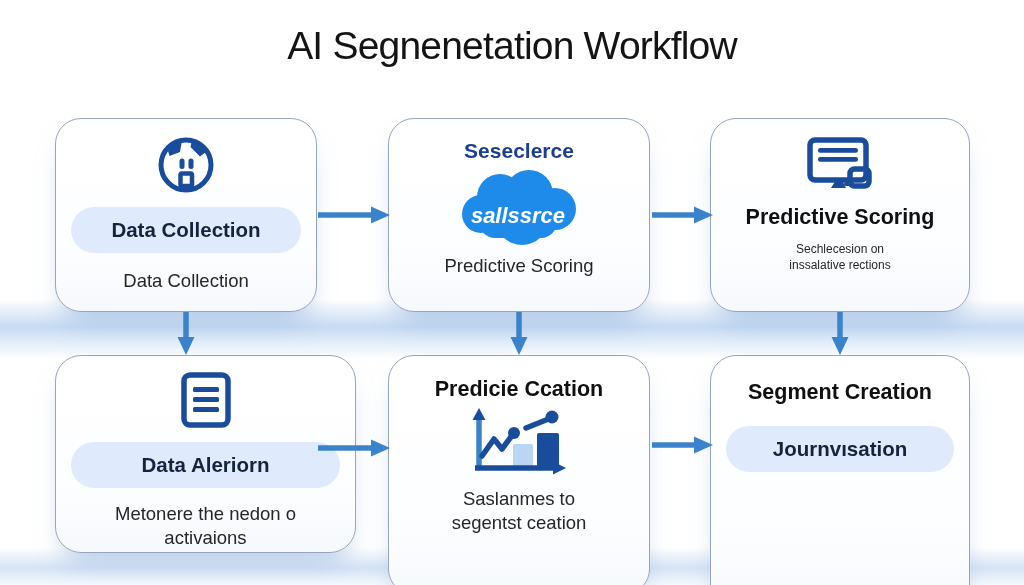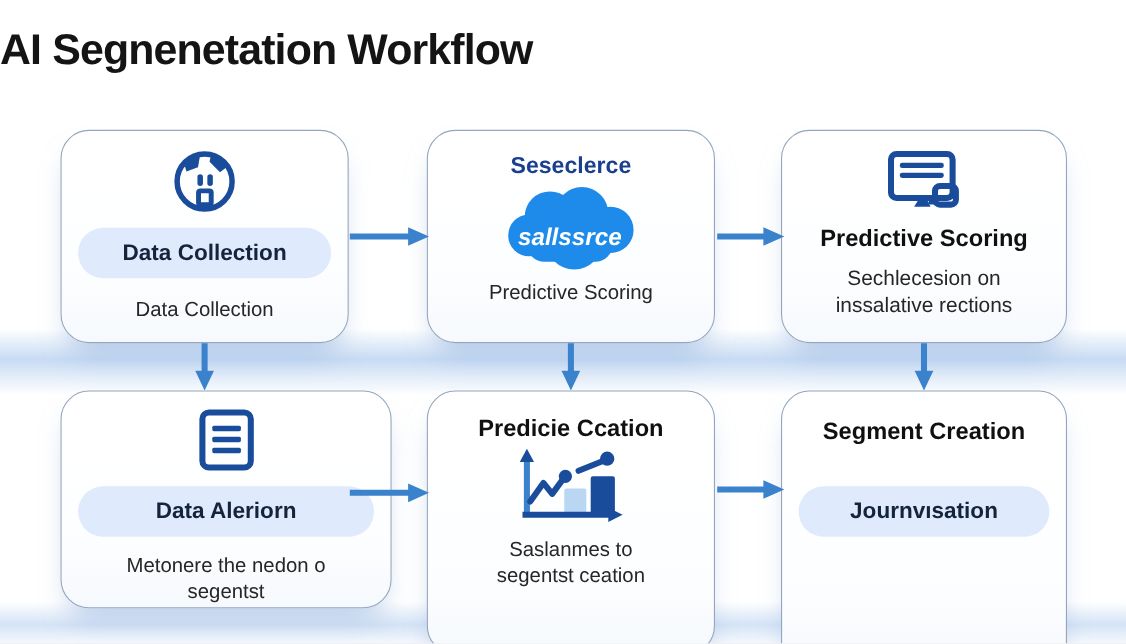--- a/index.html
+++ b/index.html
@@ -7,22 +7,22 @@
     position:relative;width:1024px;height:585px;overflow:hidden;
     background:#ffffff;
     font-family:"Liberation Sans",sans-serif;
   }
   .band{position:absolute;left:0;width:1024px;z-index:0;pointer-events:none;}
   .band-mid{top:299px;height:60px;
     background:linear-gradient(180deg,rgba(207,224,246,0) 0%,rgba(184,209,240,.78) 46%,rgba(207,224,246,0) 100%);}
   .band-bottom{top:547px;height:38px;
     background:linear-gradient(180deg,rgba(210,226,247,0) 0%,rgba(193,214,241,.68) 55%,rgba(224,235,250,.3) 100%);}
   .page-title{
-    position:absolute;left:0;top:24px;width:1024px;
-    font-size:39px;font-weight:700;letter-spacing:-0.8px;color:var(--title-text,#141414);z-index:1;
+    position:absolute;left:0;top:24px;width:1024px;text-align:center;
+    font-size:39px;font-weight:400;letter-spacing:-0.8px;color:var(--title-text,#141414);z-index:1;
   }
   .card{
     position:absolute;z-index:1;display:flex;flex-direction:column;align-items:center;
     background:linear-gradient(180deg,#ffffff 0%,#fdfeff 65%,#f6f9fd 100%);
     border:1.6px solid #94a6bd;border-radius:26px;
     box-shadow:0 16px 26px -10px rgba(124,160,214,.55);
     box-sizing:border-box;
   }
   #card1{left:55px;top:118px;width:262px;height:194px;}
   #card2{left:388px;top:118px;width:262px;height:194px;}
@@ -91,36 +91,36 @@
   <div class="card" id="card3">
     <svg width="70" height="58" viewBox="0 0 70 58" style="margin-top:17px">
       <rect x="5" y="4" width="56" height="40" rx="5" fill="#ffffff" class="ic-stroke" stroke-width="5.5"></rect>
       <rect class="ic-fill" x="13" y="12" width="40" height="4.8" rx="2.2"></rect>
       <rect class="ic-fill" x="13" y="21" width="40" height="4.8" rx="2.2"></rect>
       <path class="ic-fill" d="M31 44 L26 52 L41 52 L37 44 Z"></path>
       <rect class="ic-fill" x="39" y="46" width="9" height="4" rx="2"></rect>
       <rect x="45" y="33" width="19" height="17" rx="4.5" fill="#ffffff" class="ic-stroke" stroke-width="5.5"></rect>
     </svg>
     <div class="card-heading" style="margin-top:11px">Predictive Scoring</div>
-    <div class="card-body" style="margin-top:12px;font-size:19px">Sechlecesion on
+    <div class="card-body" style="margin-top:12px;font-size:12px">Sechlecesion on
 inssalative rections</div>
   </div>
 
   <div class="card" id="card4">
     <svg width="56" height="58" viewBox="0 0 56 58" style="margin-top:15px">
       <rect x="6" y="4" width="44" height="50" rx="6" fill="#ffffff" class="ic-stroke" stroke-width="5.5"></rect>
       <rect class="ic-fill" x="15" y="16" width="26" height="5" rx="1.5"></rect>
       <rect class="ic-fill" x="15" y="26" width="26" height="5" rx="1.5"></rect>
       <rect class="ic-fill" x="15" y="36" width="26" height="5" rx="1.5"></rect>
     </svg>
     <div class="pill" style="margin-top:13px">
       <span>Data Aleriorn</span>
     </div>
     <div class="card-body" style="margin-top:14px">Metonere the nedon o
-segentst</div>
+activaions</div>
   </div>
 
   <div class="card" id="card5">
     <div class="card-heading" style="margin-top:21px">Predicie Ccation</div>
     <svg width="108" height="74" viewBox="0 0 108 74" style="margin-top:4px">
       <rect x="48" y="38" width="20" height="24" rx="2" fill="#b9d6f3"></rect>
       <rect class="ic-fill" x="72" y="27" width="22" height="35" rx="2"></rect>
       <line class="arrow-stroke ic-stroke" x1="14" y1="64" x2="14" y2="10" stroke-width="5.5"></line>
       <polygon class="ic-fill" points="14,2 7.5,14 20.5,14"></polygon>
       <line class="ic-stroke" x1="10" y1="62" x2="90" y2="62" stroke-width="5.5"></line>
@@ -129,21 +129,21 @@
       <circle class="ic-fill" cx="49" cy="27" r="6"></circle>
       <line class="ic-stroke" x1="61" y1="22" x2="86" y2="12" stroke-width="5.5" stroke-linecap="round"></line>
       <circle class="ic-fill" cx="87" cy="11" r="6.5"></circle>
     </svg>
     <div class="card-body" style="margin-top:7px">Saslanmes to
 segentst ceation</div>
   </div>
 
   <div class="card" id="card6">
     <div class="card-heading" style="margin-top:24px">Segment Creation</div>
-    <div class="pill" style="margin-top:37px">
+    <div class="pill" style="margin-top:21px">
       <span>Journvısation</span>
     </div>
   </div>
 
   <svg class="arrow" style="left:316px;top:204px" width="74" height="22" viewBox="0 0 74 22">
     <line class="arrow-stroke" x1="2" y1="11" x2="56" y2="11" stroke-width="5.5"></line>
     <polygon class="arrow-fill" points="74,11 55,2.5 55,19.5"></polygon>
   </svg>
   <svg class="arrow" style="left:651px;top:204px" width="62" height="22" viewBox="0 0 62 22">
     <line class="arrow-stroke" x1="1" y1="11" x2="44" y2="11" stroke-width="5.5"></line>

